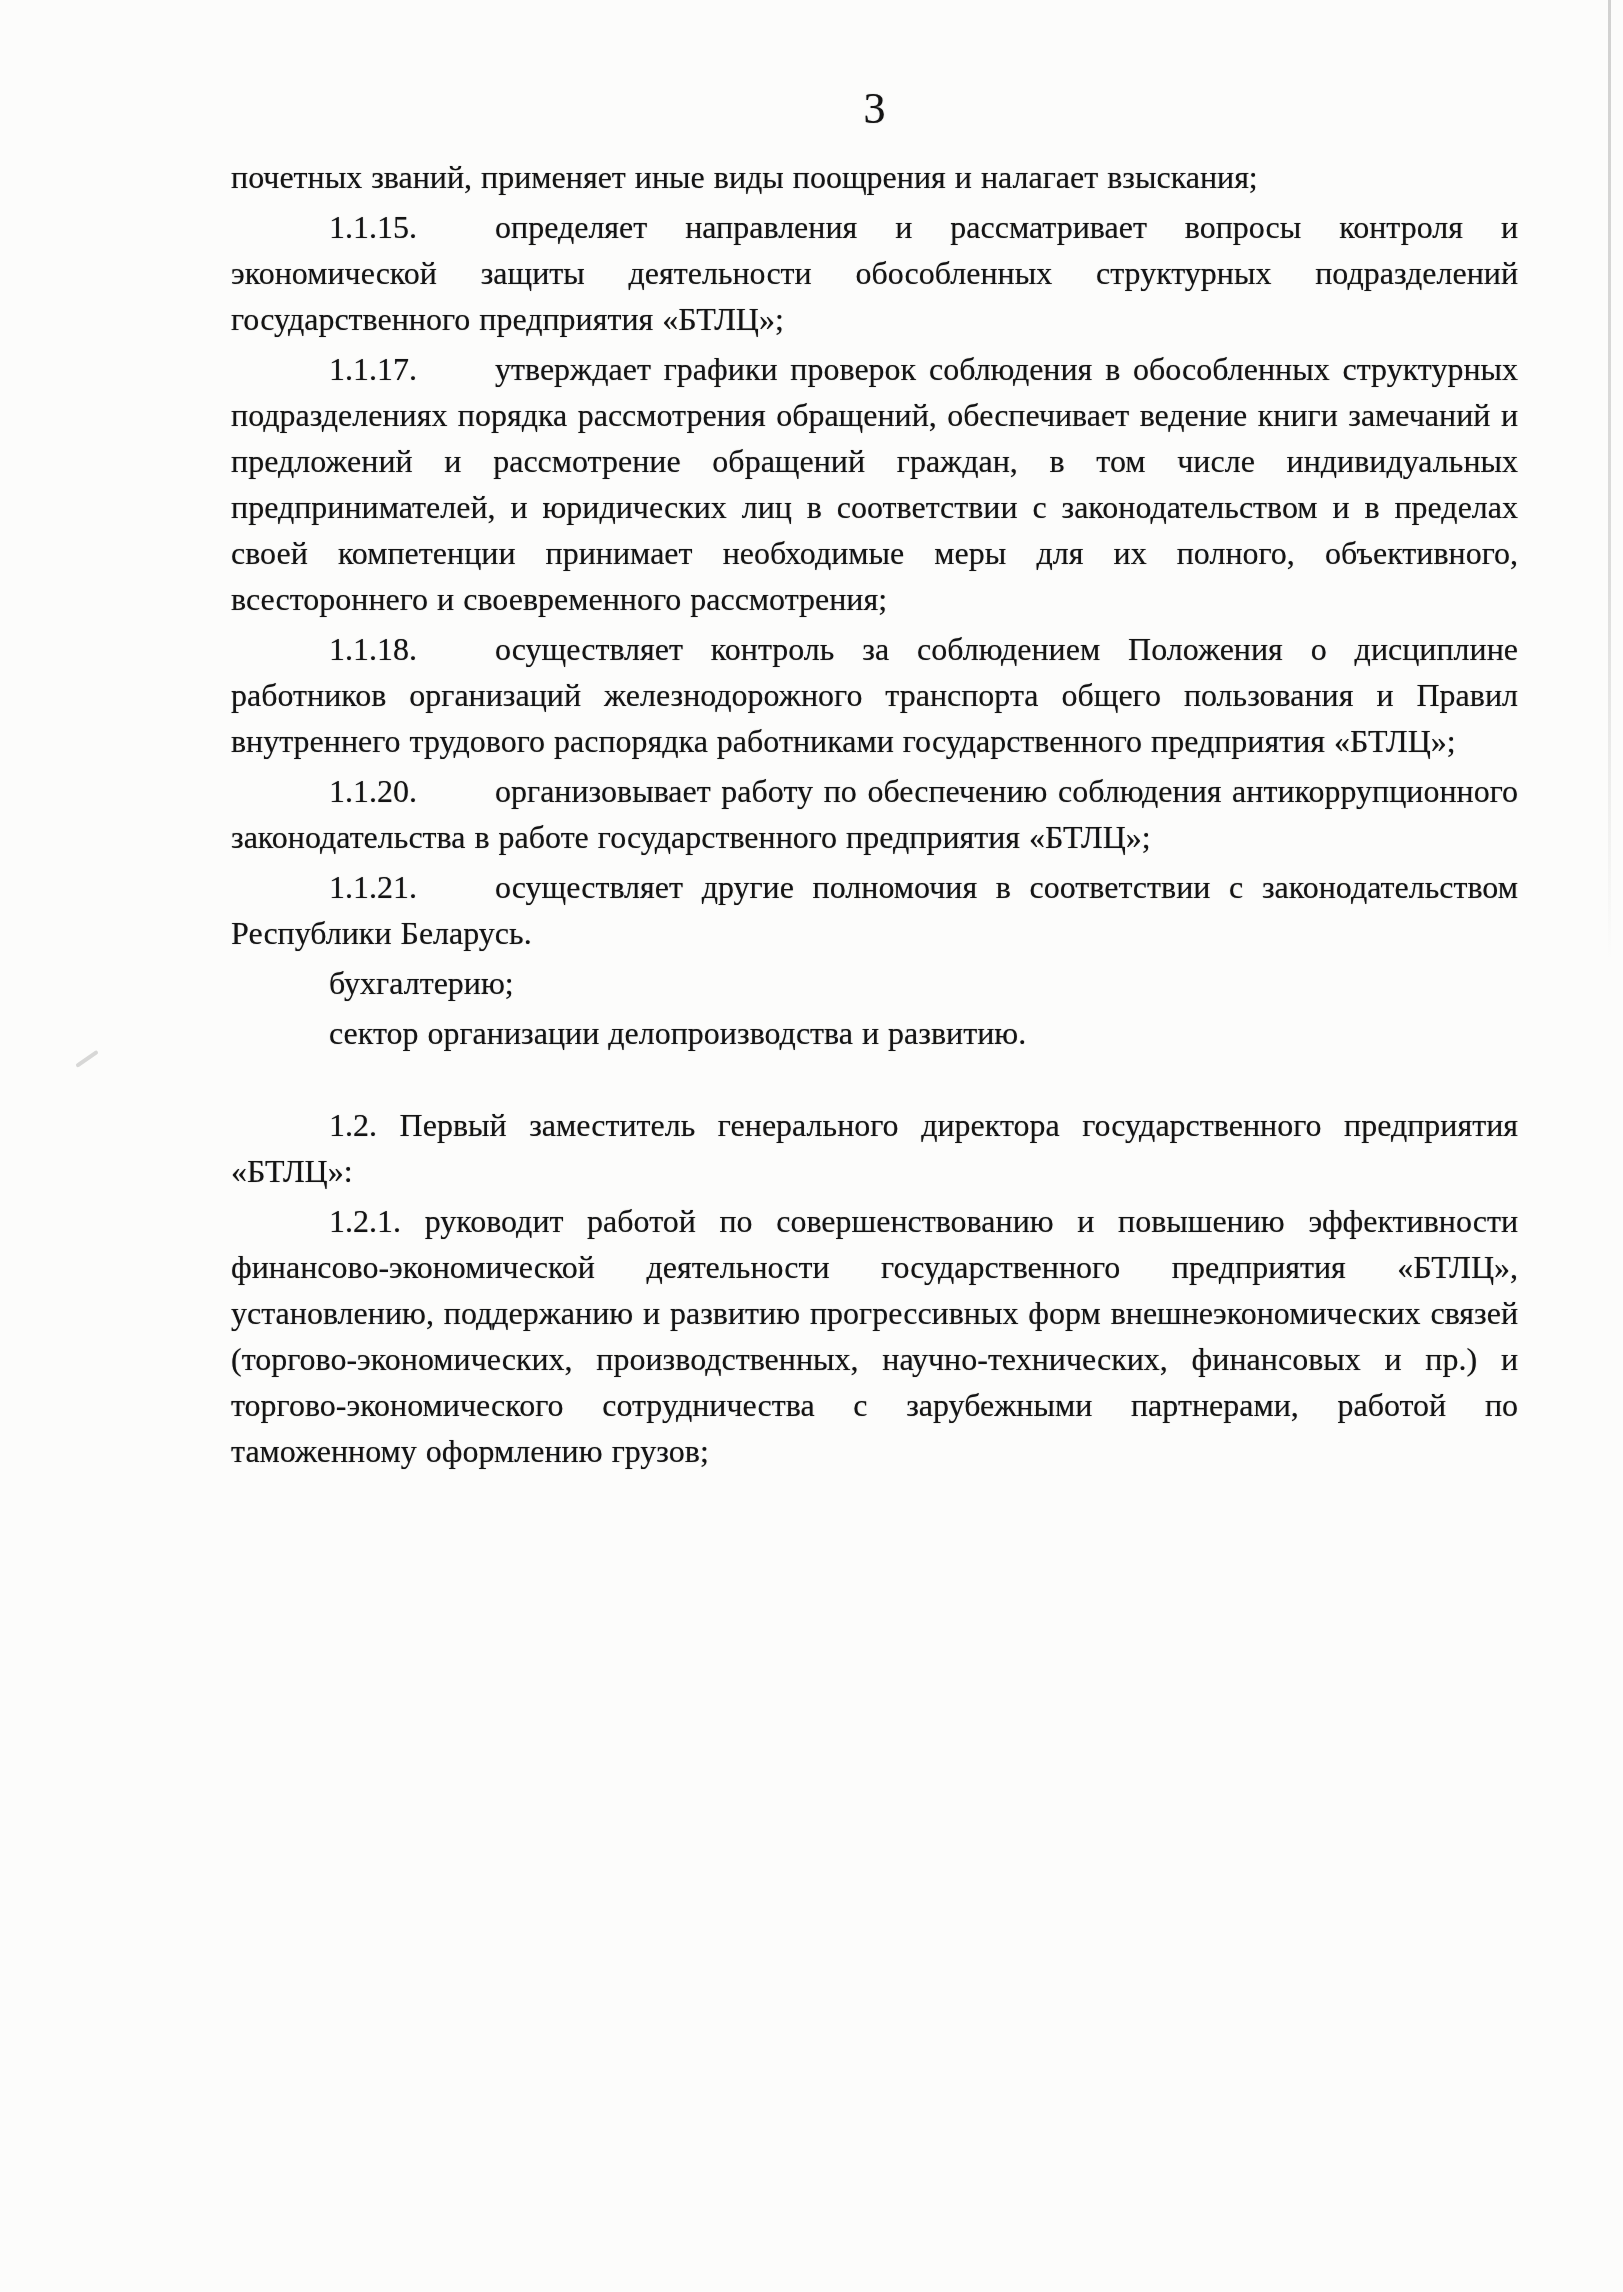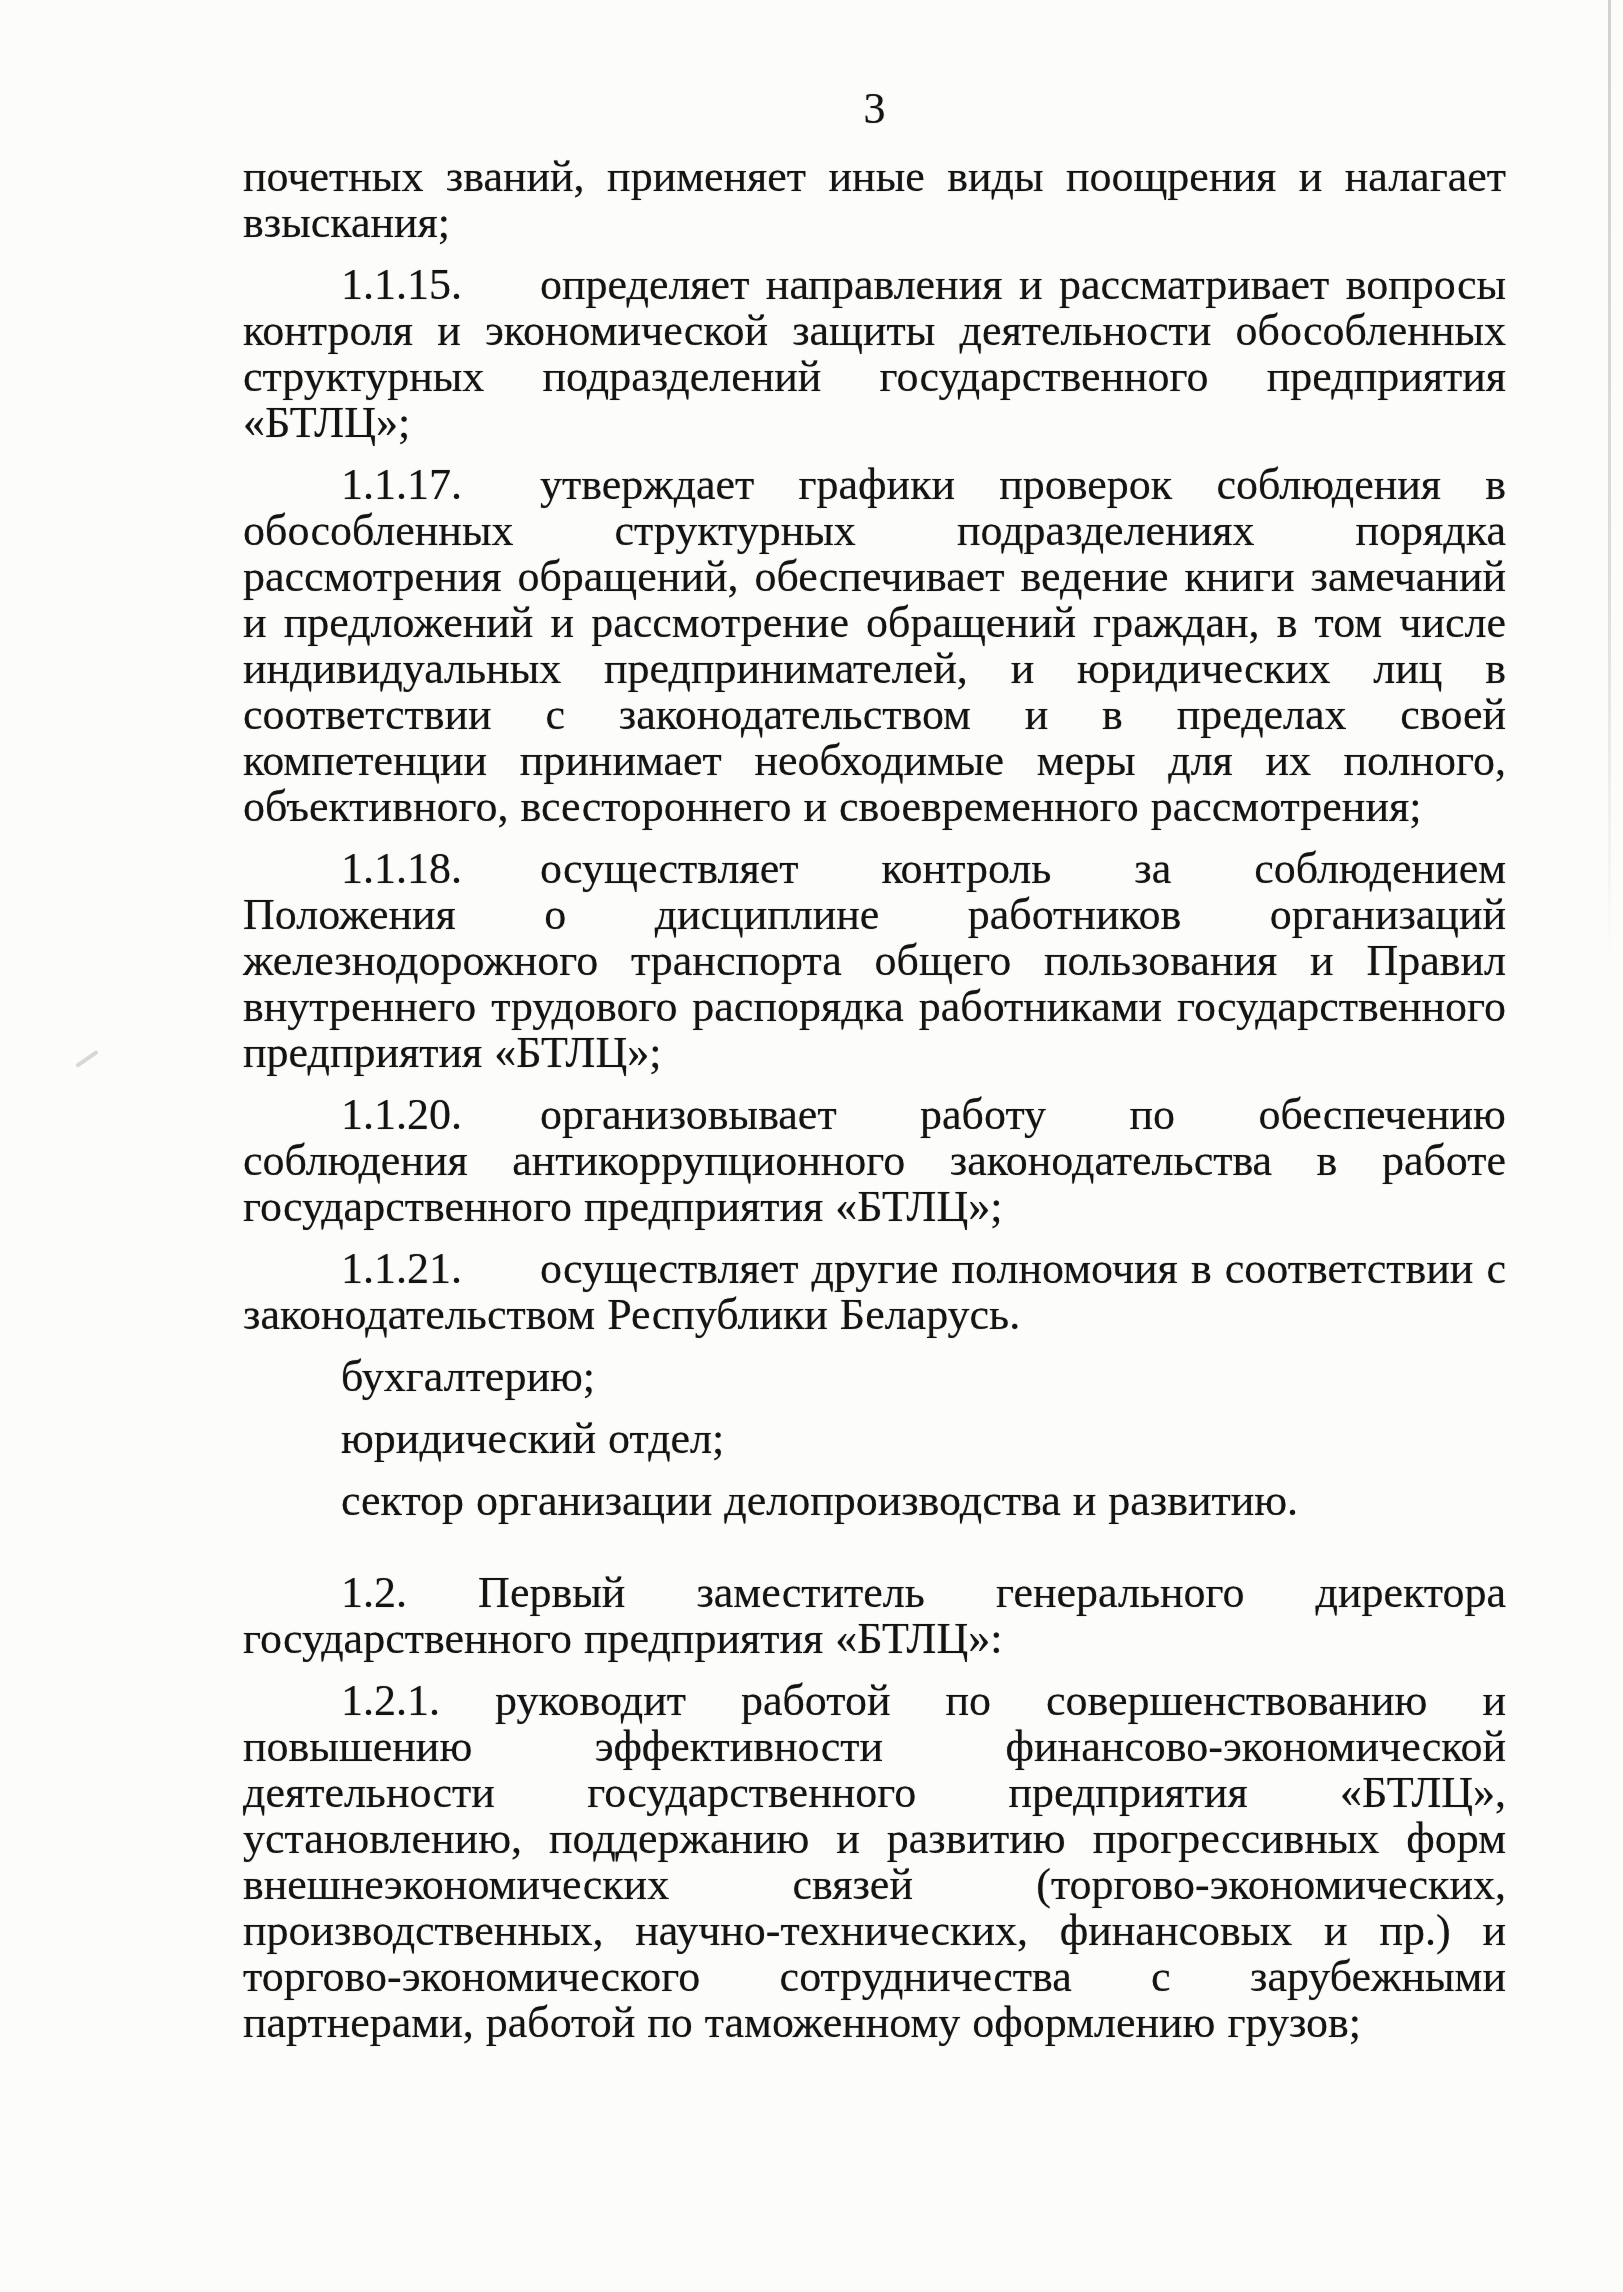--- a/index.html
+++ b/index.html
@@ -45,22 +45,22 @@
     width: 1295px;
   }
   .page-number {
     text-align: center;
     font-size: 44px;
     line-height: 46px;
     margin: 0 0 21.6px 0;
     text-shadow: 0 0 1px rgba(20,20,20,0.55);
   }
   .para {
-    margin: 16px;
-    font-size: 44px;
+    margin: 4px;
+    font-size: 32px;
     line-height: 46px;
     text-align: justify;
     text-shadow: 0 0 1px rgba(20,20,20,0.55);
     word-spacing: 1px;
   }
   .para.indent { text-indent: 98px; }
   .para.continuation { text-indent: 0; }
   .tab-gap {
     display: inline-block;
     width: 78px;
@@ -92,21 +92,20 @@
     <p class="para indent"><span>1.1.18.</span><span class="tab-gap"></span><span>осуществляет контроль за соблюдением Положения о дисциплине работников организаций железнодорожного транспорта общего пользования и Правил внутреннего трудового распорядка работниками государственного предприятия «БТЛЦ»;</span></p>
 
 
     <p class="para indent"><span>1.1.20.</span><span class="tab-gap"></span><span>организовывает работу по обеспечению соблюдения антикоррупционного законодательства в работе государственного предприятия «БТЛЦ»;</span></p>
 
     <p class="para indent"><span>1.1.21.</span><span class="tab-gap"></span><span>осуществляет другие полномочия в соответствии с законодательством Республики Беларусь.</span></p>
 
 
     <p class="para indent"><span>бухгалтерию;</span></p>
 
-    <p class="para indent"><span>юридический отдел;</span></p>
 
     <p class="para indent"><span>сектор организации делопроизводства и развитию.</span></p>
 
     <p class="para indent heading"><span>1.2.</span> <span>Первый заместитель генерального директора государственного предприятия «БТЛЦ»:</span></p>
 
     <p class="para indent"><span>1.2.1.</span> <span>руководит работой по совершенствованию и повышению эффективности финансово-экономической деятельности государственного предприятия «БТЛЦ», установлению, поддержанию и развитию прогрессивных форм внешнеэкономических связей (торгово-экономических, производственных, научно-технических, финансовых и пр.) и торгово-экономического сотрудничества с зарубежными партнерами, работой по таможенному оформлению грузов;</span></p>
 
   </div>
 </div>
 

